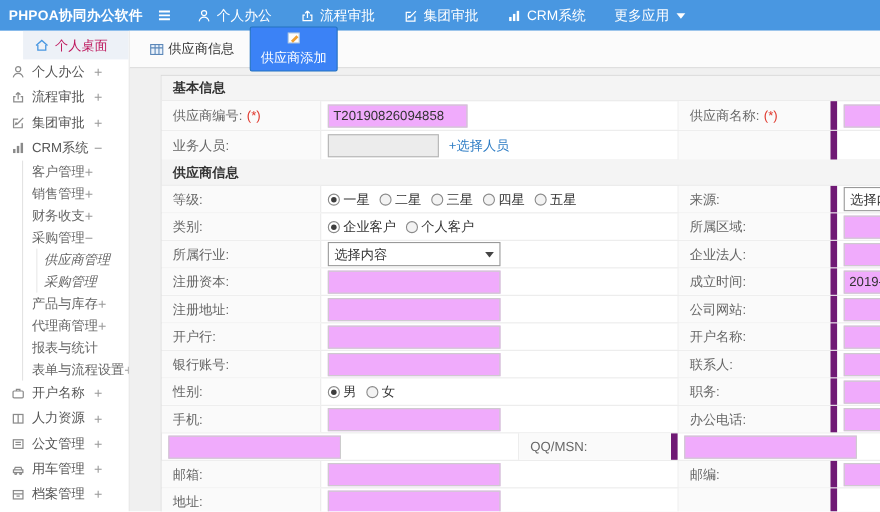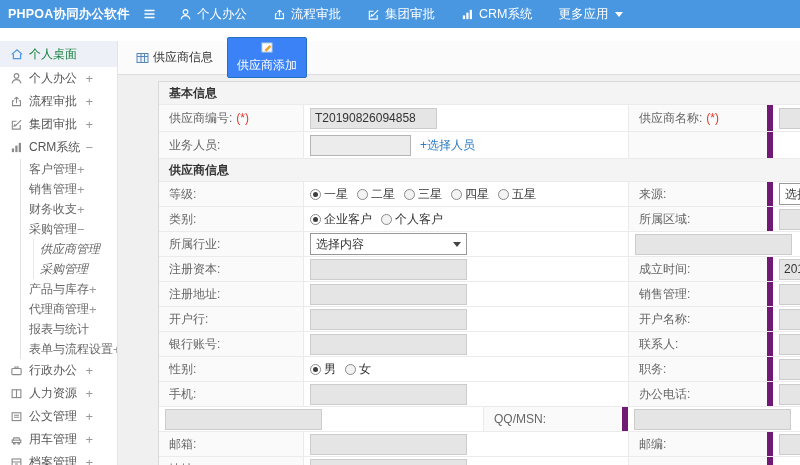--- a/index.html
+++ b/index.html
@@ -1,64 +1,64 @@
 <!DOCTYPE html>
 <html><head>
 <meta charset="utf-8">
 <style>
   * { margin:0; padding:0; box-sizing:border-box; }
   html,body { width:800px; height:465px; overflow:hidden; background:#fff;
     font-family:"Liberation Sans","DejaVu Sans",sans-serif; font-size:12px; color:#333; }
-  .app { width:800px; height:465px; display:flex; flex-direction:column; overflow:hidden;gap:13px; }
+  .app { width:800px; height:465px; display:flex; flex-direction:column; overflow:hidden; }
 
   
   .topbar { height:28px; background:#4997e1; display:flex; align-items:center; flex:none; color:#fff; }
   .logo { width:118px; flex:none; padding-left:8px; font-weight:bold; font-size:12.5px; letter-spacing:.2px; white-space:nowrap; }
   .menu-btn { margin-left:24px; display:flex; align-items:center; cursor:pointer; }
   .topnav { display:flex; align-items:center; margin-left:22px; gap:26px; }
   .topnav-item { display:flex; align-items:center; gap:5px; cursor:pointer; white-space:nowrap; font-size:12.5px; }
   .caret { width:0; height:0; border-left:4px solid transparent; border-right:4px solid transparent; border-top:5px solid #fff; margin-left:2px; }
 
   
   .body-row { flex:1; display:flex; min-height:0; }
 
   
   .sidebar { width:118px; flex:none; background:#fff; border-right:1px solid #e4e4e4; overflow:hidden; font-size:12px; color:#555; }
   .snav-item { height:23px; display:flex; align-items:center; padding:0 24px 0 10px; cursor:pointer; white-space:nowrap; }
   .snav-item .sicon { width:14px; height:14px; flex:none; margin-right:5px; display:flex; align-items:center; }
-  .snav-item.active { height:26px; background:#edf1f7; color:#15803d; }
+  .snav-item.active { height:26px; background:#edf1f7; color:#be185d;margin-left:21px; }
   .expand { margin-left:auto; color:#999; font-size:13px; }
   .submenu { margin-left:20px; border-left:1px solid #e3e3e3; }
   .submenu .snav-item { height:20px; padding:0 34px 0 8px; color:#666; }
   .submenu2 { margin-left:12px; border-left:1px solid #e8e8e8; }
   .submenu2 .snav-item { height:20px; padding-left:6px;font-style:italic; }
   .snav-item.tight { padding-right:19px; }
   .snav-item.tight .expand { margin-left:0; }
 
   
   .main { flex:1; display:flex; flex-direction:column; min-width:0; background:#f0f0f0; }
   .tabbar { height:34px; flex:none; background:#fbfbfb; border-bottom:1px solid #dcdcdc; display:flex; align-items:center; padding-left:12px; gap:8px; }
   .tab { display:flex; align-items:center; gap:4px; cursor:pointer; color:#333; padding:3px 6px; }
   .tab.active { background:#3b82f6; color:#fff; border-radius:2px; padding:3px 9px; border:1px solid #2472bf;flex-direction:column; }
-  .content { flex:1; padding:6px 0 0 40px; overflow:hidden; }
+  .content { flex:1; padding:6px 0 0 28px; overflow:hidden; }
 
   
   .form-panel { width:950px; background:#fff; border:1px solid #d9d9d9; }
   .frow { display:flex; border-bottom:1px solid #ebebeb; height:25px; }
   .frow.r-basic { height:27px; }
   .frow.sec { height:23px; background:#f4f4f4; }
   .sec-cell { display:flex; align-items:center; padding-left:10px; font-weight:bold; color:#333; width:100%; }
   .c { display:flex; align-items:center; min-width:0; }
   .c1 { width:145px; flex:none; border-right:1px solid #ebebeb; }
   .c2 { width:325px; flex:none; border-right:1px solid #ebebeb; padding-left:6px; }
   .c3 { width:144px; flex:none; border-right:6px solid #701a75; }
   .c4 { flex:1; padding-left:6px; }
   .lbl { padding-left:10px; color:#666; background:#fafafa; white-space:nowrap; }
   .req { color:#e03a2f; margin-left:4px; }
-  .inp { height:21px; border:1px solid #ccc; background:#e5e5e5; padding:0 4px; font-size:12px; font-family:inherit; color:#333; }
+  .inp { height:21px; border:1px solid #ccc; background:#f0abfc; padding:0 4px; font-size:12px; font-family:inherit; color:#333; }
   .w155 { width:157px; } .w125 { width:127px; } .w100 { width:101px; }
   .inp.ro { background:#ececec; border-color:#b4b4b4; }
   .link { color:#2d7cc4; text-decoration:none; margin-left:9px; cursor:pointer; white-space:nowrap; }
   .sel { width:157px; height:22px; border:1px solid #999; background:#fff; display:inline-flex; align-items:center; justify-content:space-between; padding:0 5px; color:#333; cursor:pointer; }
   .sel .dcaret { width:0; height:0; border-left:4px solid transparent; border-right:4px solid transparent; border-top:5px solid #444; }
   .optgroup { display:flex; align-items:center; gap:9px;font-family:Liberation Serif, serif; }
   .opt { display:inline-flex; align-items:center; cursor:pointer; color:#333; white-space:nowrap; }
   .rad { width:11px; height:11px; border:1px solid #8a8a8a; border-radius:50%; background:#f3f3f3; margin-right:3px; display:inline-flex; align-items:center; justify-content:center; flex:none; }
   .rad.on { background:#fff; }
   .rad.on::after { content:""; width:5px; height:5px; border-radius:50%; background:#3e3e3e; }
@@ -217,21 +217,21 @@
         </div>
       </div>
 
       <div class="snav-item">
         <span class="sicon">
             <svg width="13" height="13" viewBox="0 0 14 14" fill="none" stroke="#8a8a8a" stroke-width="1.2">
               <rect x="2" y="4.8" width="10" height="6.7" rx="1"></rect>
               <path d="M5.3 4.8V3.2h3.4v1.6"></path>
             </svg>
           </span>
-        <span>行政办公</span>
+        <span>开户名称</span>
         <span class="expand">+</span>
       </div>
       <div class="snav-item">
         <span class="sicon">
             <svg width="13" height="13" viewBox="0 0 14 14" fill="none" stroke="#8a8a8a" stroke-width="1.2">
               <rect x="2.3" y="3" width="9.4" height="8.4"></rect>
               <path d="M7 3v8.4"></path>
             </svg>
           </span>
         <span>人力资源</span>
@@ -398,20 +398,23 @@
           <div class="frow">
             <div class="c c1 lbl">
                 <span>所属行业:</span>
               </div>
             <div class="c c2">
               <span class="sel">
                   <span>选择内容</span>
                   <span class="dcaret"></span>
                 </span>
             </div>
+            <div class="c c3 lbl">
+                <span>企业法人:</span>
+              </div>
             <div class="c c4">
                 <input class="inp w155" style="">
               </div>
           </div>
 
           <div class="frow">
             <div class="c c1 lbl">
                 <span>注册资本:</span>
               </div>
             <div class="c c2">
@@ -426,21 +429,21 @@
           </div>
 
           <div class="frow">
             <div class="c c1 lbl">
                 <span>注册地址:</span>
               </div>
             <div class="c c2">
                 <input class="inp w155" style="">
               </div>
             <div class="c c3 lbl">
-                <span>销售管理:</span>
+                <span>公司网站:</span>
               </div>
             <div class="c c4">
                 <input class="inp w155" style="">
               </div>
           </div>
 
           <div class="frow">
             <div class="c c1 lbl">
                 <span>开户行:</span>
               </div>

